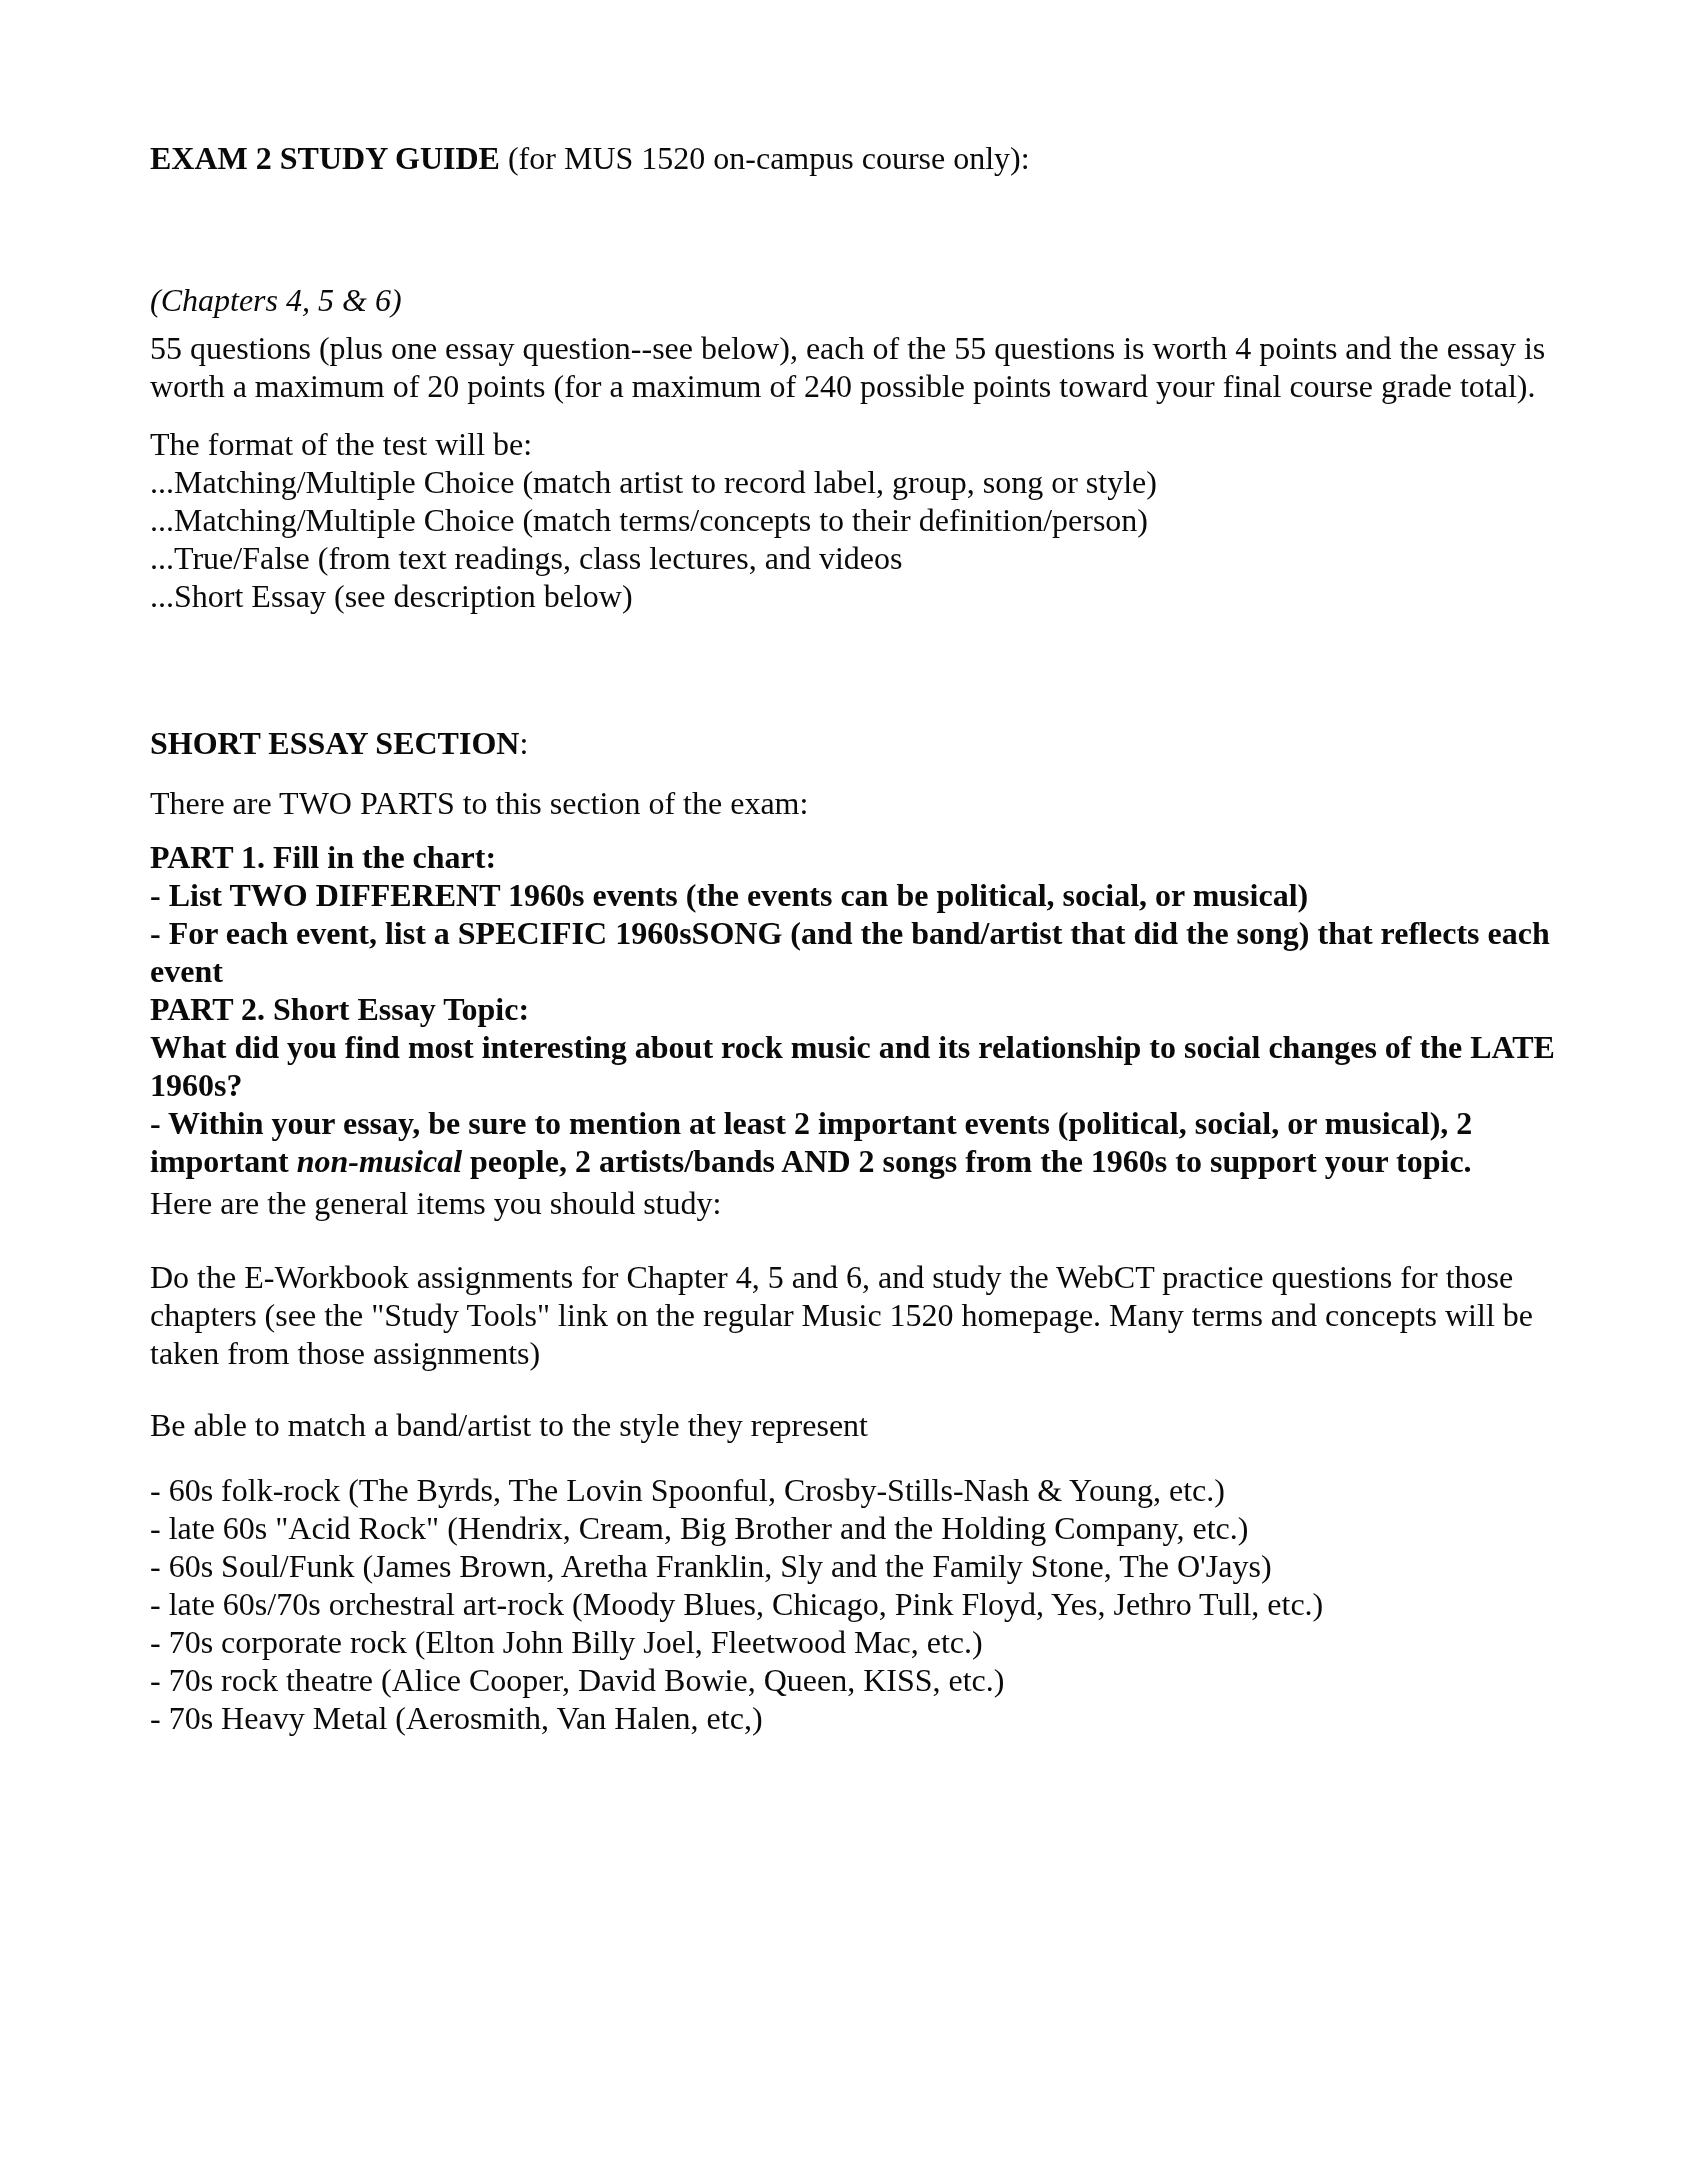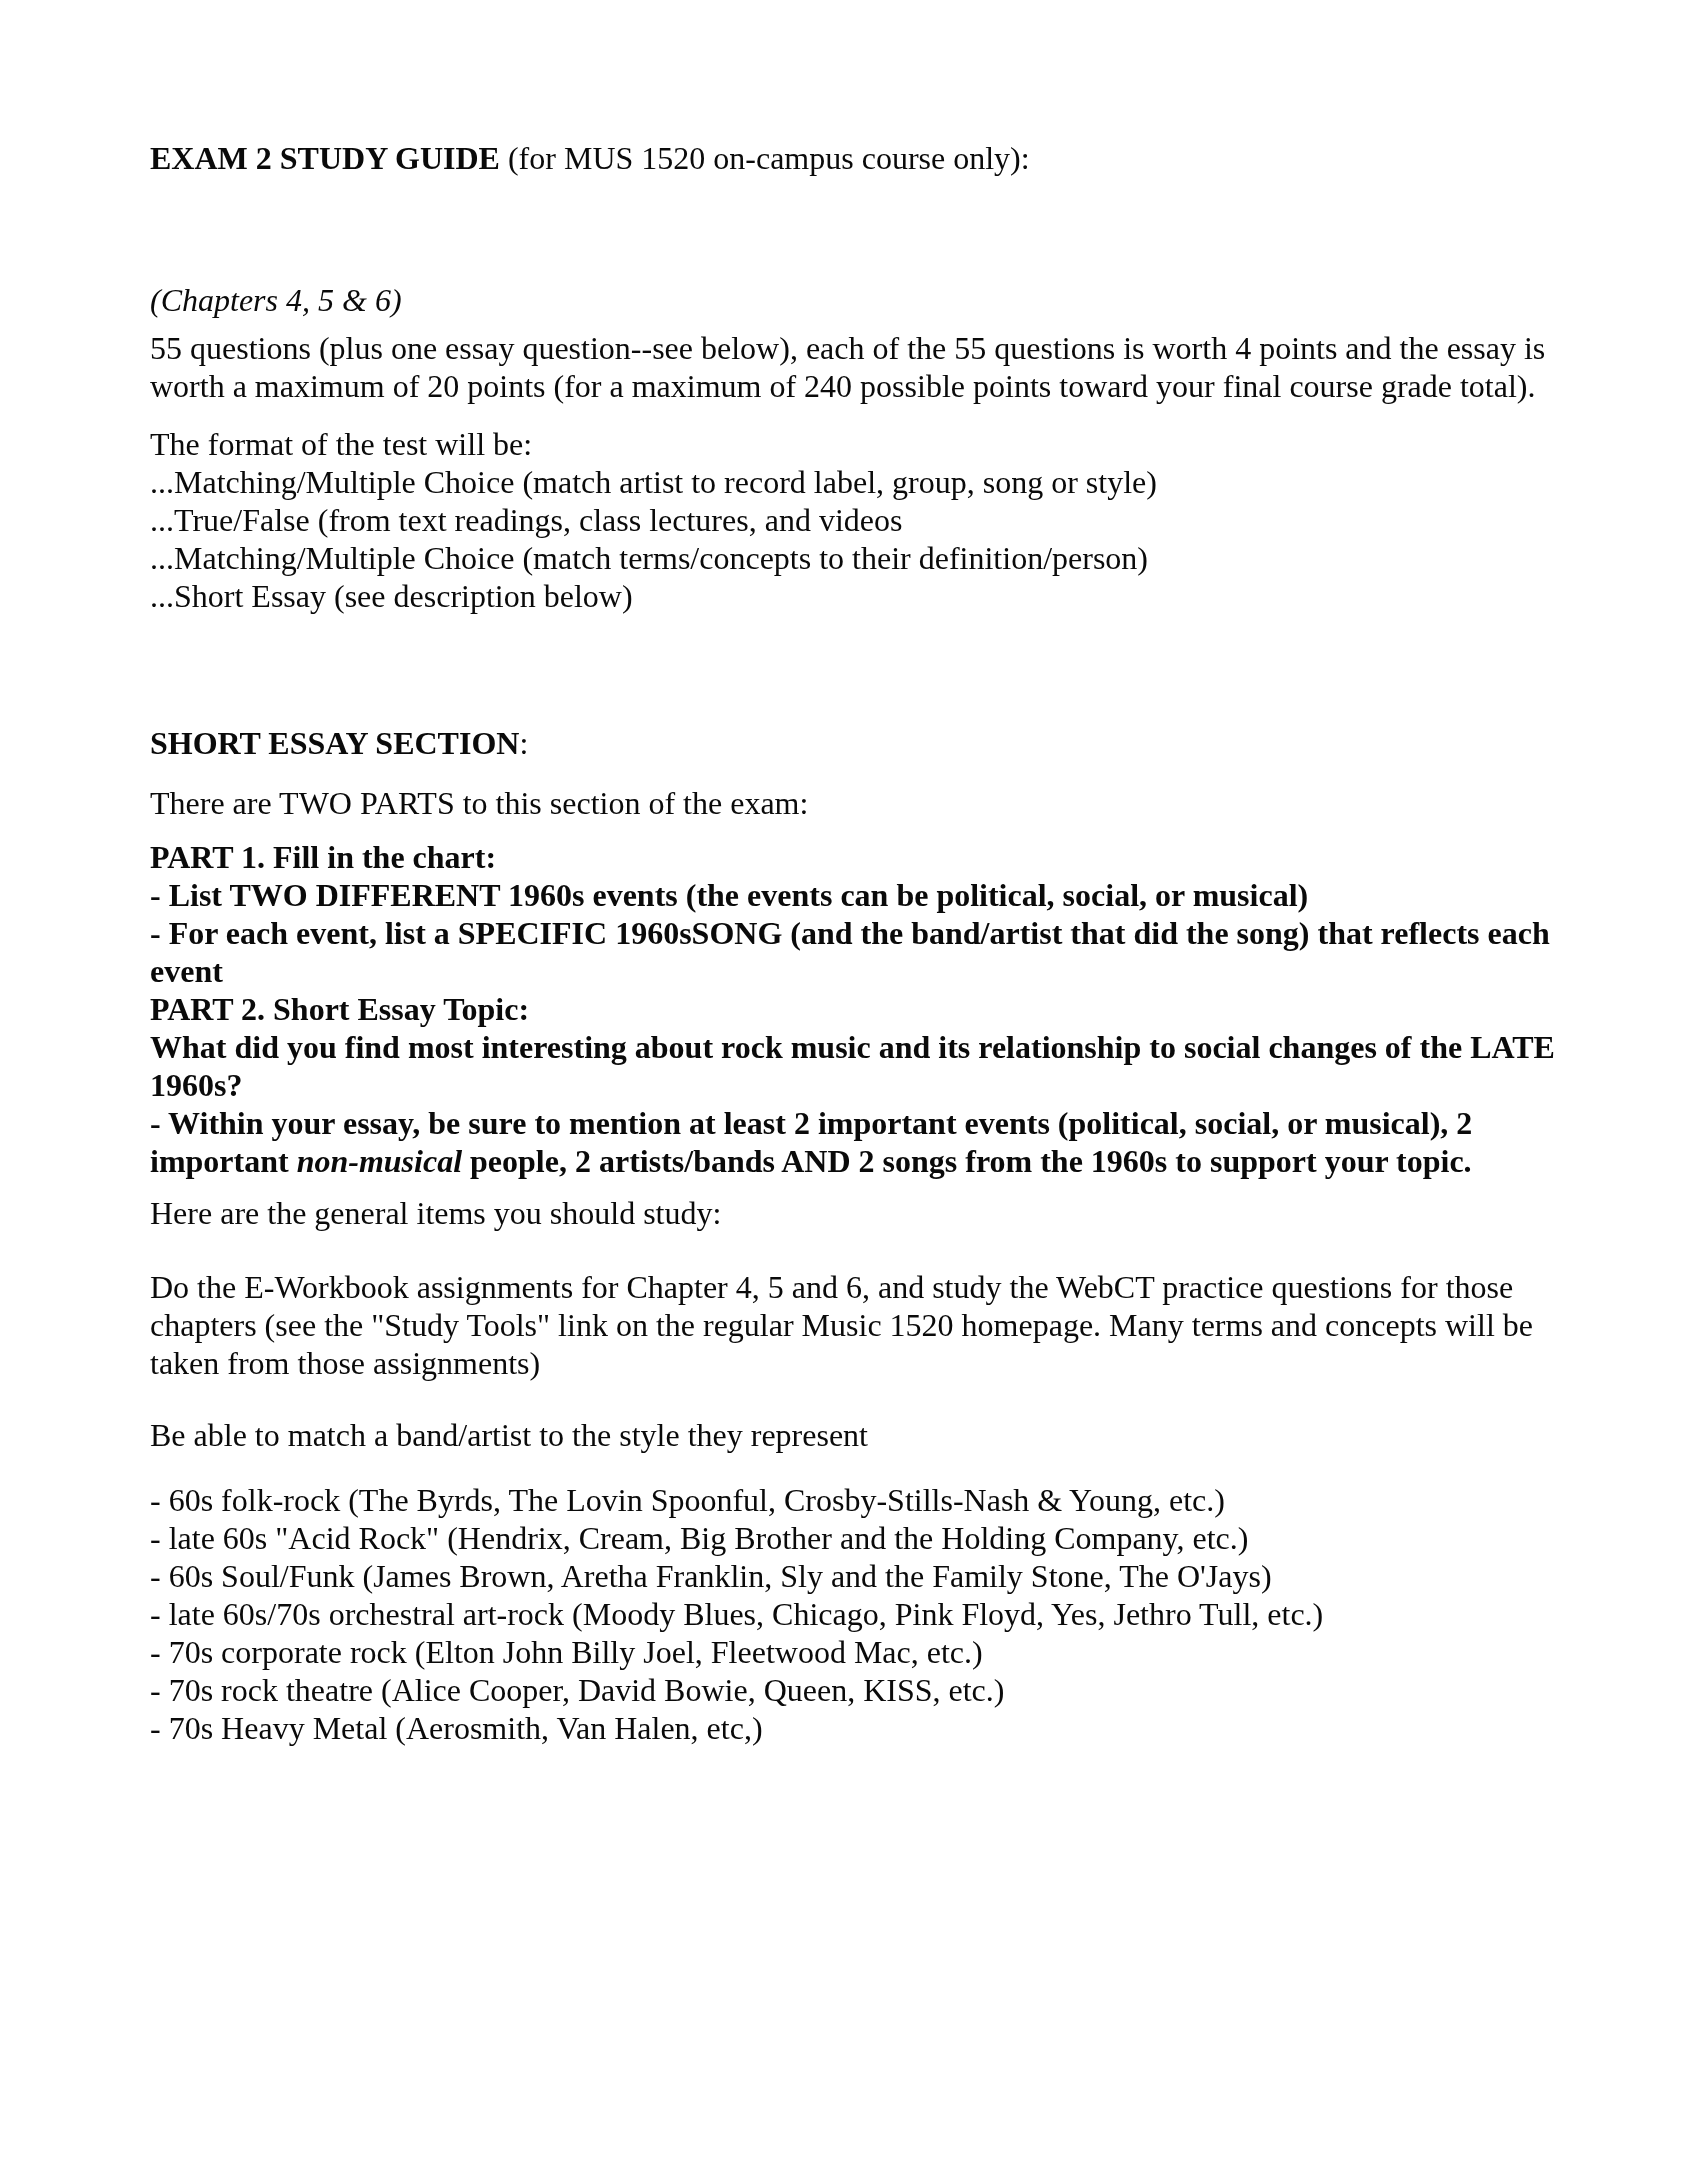--- a/index.html
+++ b/index.html
@@ -32,43 +32,43 @@
   .bi { font-weight: bold; font-style: italic; }
 
   
   .title-line        { margin-bottom: 104px; }
   .chapters-line     { margin-bottom: 10px; font-style: italic; }
   .points-para       { margin-bottom: 20px; }
   .format-block      { margin-bottom: 109px; }
   .short-essay-head  { margin-bottom: 22px; }
   .two-parts-line    { margin-bottom: 16px; }
   .part1-block       { }
-  .part2-block       { margin-bottom: 14px; }
+  .part2-block       { margin-bottom: 4px; }
   .review-para       { margin-bottom: 137px; }
   .general-intro     { margin-bottom: 36px; }
   .eworkbook-para    { margin-bottom: 34px; }
   .match-intro       { margin-bottom: 27px; }
   .styles-block      { margin-bottom: 0; }
 </style>
 </head>
 <body>
 
 <div class="page">
 
   <p class="para title-line"><span class="b">EXAM 2 STUDY GUIDE</span><span> (for MUS 1520 on-campus course only):</span></p>
 
   <p class="para chapters-line">(Chapters 4, 5 &amp; 6)</p>
 
   <p class="para points-para">55 questions (plus one essay question--see below), each of the 55 questions is worth 4 points and the essay is worth a maximum of 20 points (for a maximum of 240 possible points toward your final course grade total).</p>
 
   <div class="format-block">
     <p class="para">The format of the test will be:</p>
     <p class="para">...Matching/Multiple Choice (match artist to record label, group, song or style)</p>
+    <p class="para">...Matching/Multiple Choice (match terms/concepts to their definition/person)</p>
     <p class="para">...True/False (from text readings, class lectures, and videos</p>
-    <p class="para">...Matching/Multiple Choice (match terms/concepts to their definition/person)</p>
     <p class="para">...Short Essay (see description below)</p>
   </div>
 
   <p class="para short-essay-head"><span class="b">SHORT ESSAY SECTION</span><span>:</span></p>
 
   <p class="para two-parts-line">There are TWO PARTS to this section of the exam:</p>
 
   <div class="part1-block">
     <p class="para b">PART 1. Fill in the chart:</p>
     <p class="para b">- List TWO DIFFERENT 1960s events (the events can be political, social, or musical)</p>

